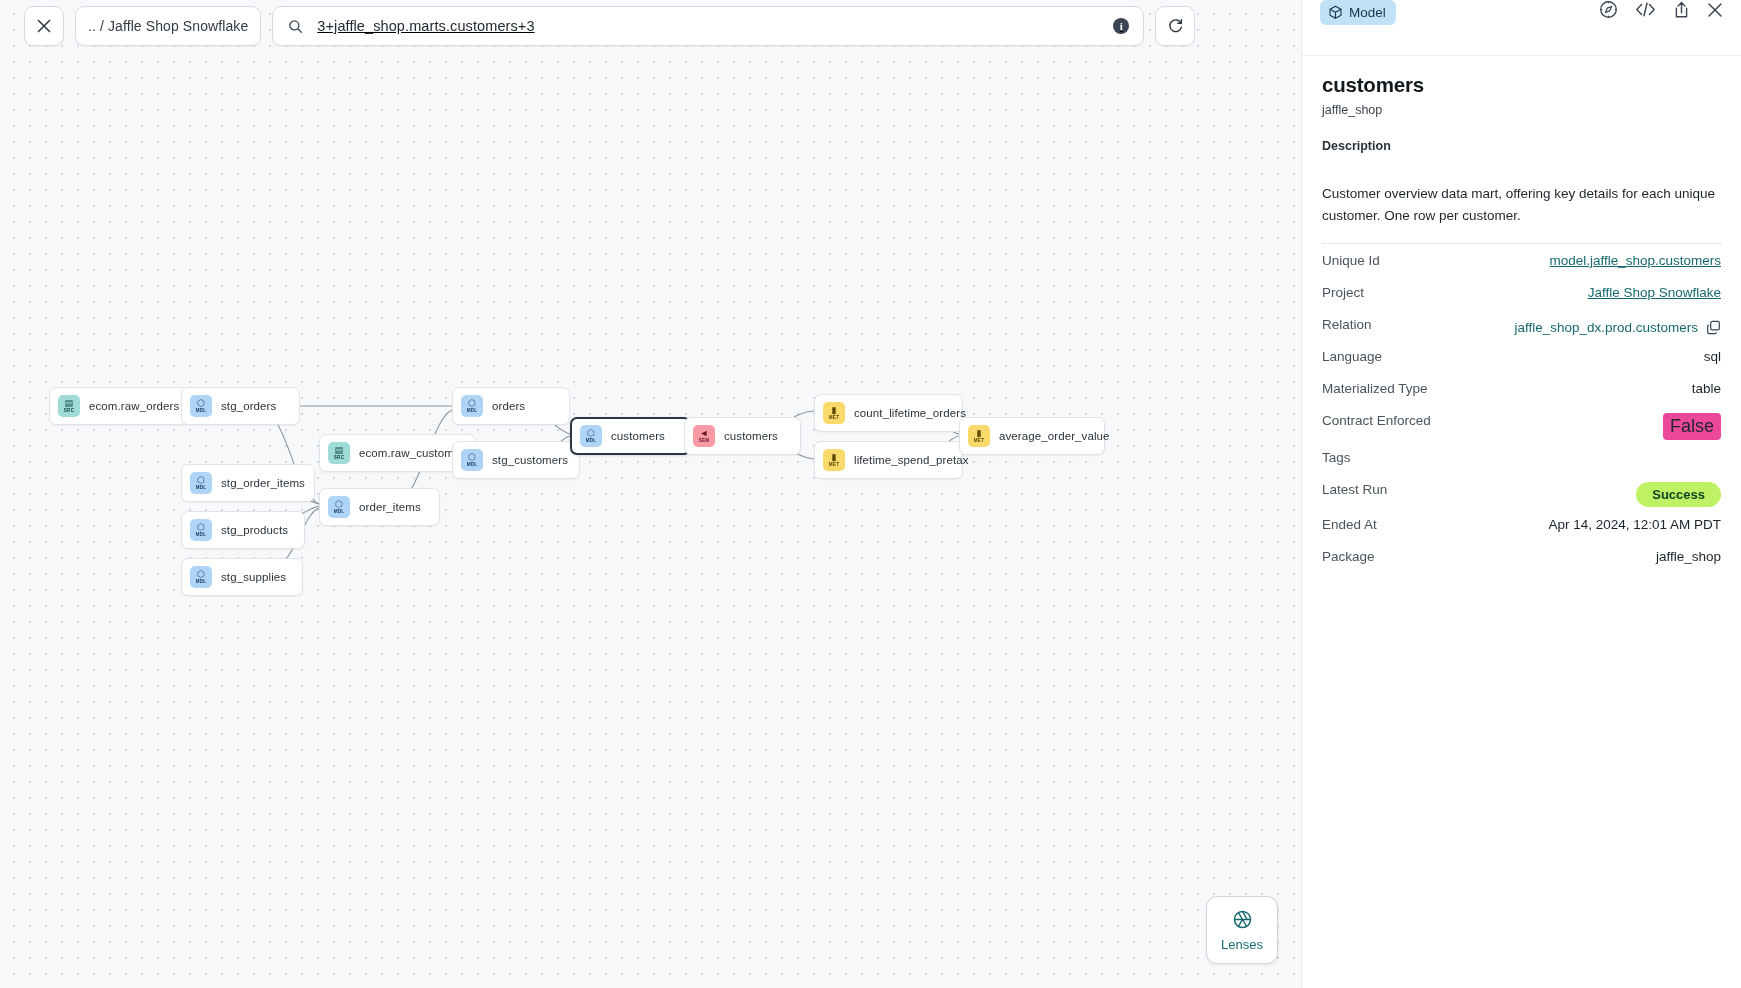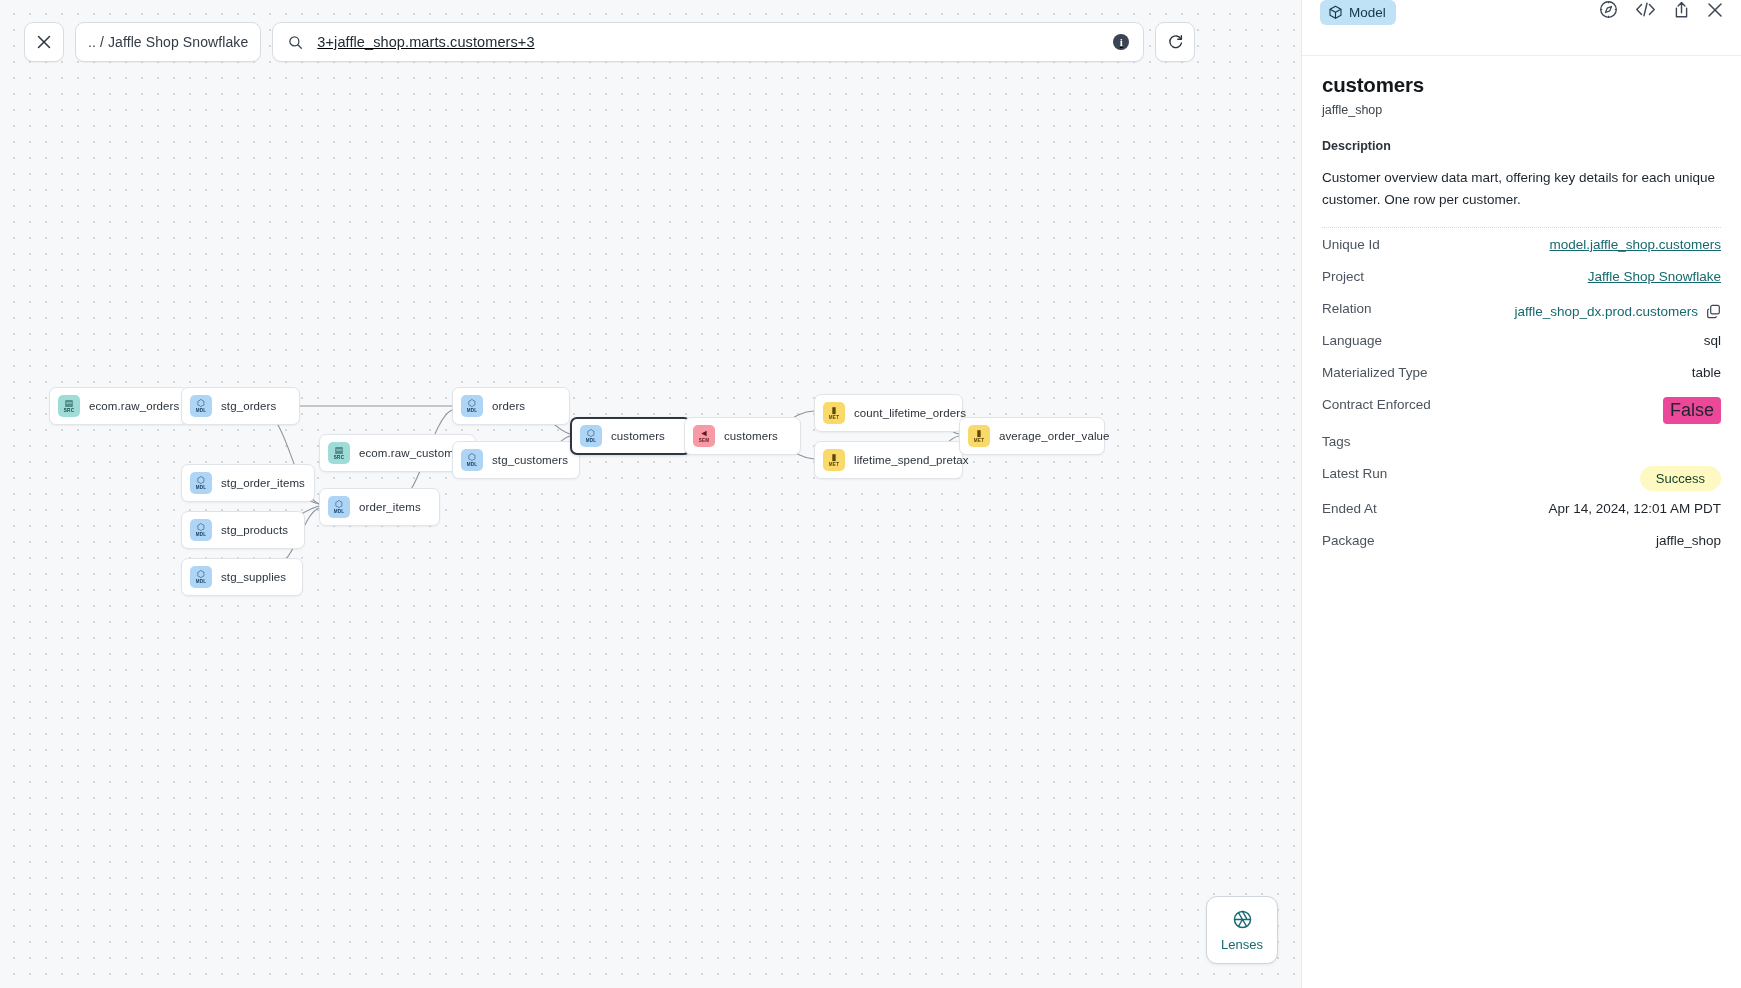--- a/index.html
+++ b/index.html
@@ -18,21 +18,21 @@
     width: 1301px; height: 988px;
     background-color: #f7f8f9;
     background-image: radial-gradient(#d3d8de 1px, transparent 1px);
     background-size: 16px 16px;
     background-position: 6px 6px;
     overflow: hidden;
   }
 
   
   #toolbar {
-    position: absolute; top: 22px; left: 24px;
+    position: absolute; top: 6px; left: 24px;
     display: flex; align-items: center; gap: 11px;
     z-index: 5;
   }
   .tb-btn {
     height: 40px; min-width: 40px;
     background: #fff; border: 1px solid #d7dce2; border-radius: 9px;
     display: flex; align-items: center; justify-content: center;
     color: #2d3640; font-size: 14.5px;
     box-shadow: 0 1px 1px rgba(16,24,40,.04);
     cursor: pointer; padding: 0 12px;
@@ -126,36 +126,36 @@
   #panel-subtitle { font-size: 12.5px; color: #3c444d; margin-top: 6px; }
 
   #tabs { display: flex; padding: 0 20px; margin-top: 22px; border-bottom: 1px solid #e4e8ec; }
   .tab {
     font-size: 13.5px; color: #17696f; padding: 0 6px 10px 6px;
     border-bottom: 2px solid #17696f; cursor: pointer;
   }
 
   #panel-body { padding: 22px 20px 0 20px; overflow-y: auto; flex: 1; }
   #desc-label { font-size: 12.5px; font-weight: bold; color: #2b323b; }
-  #desc-text { font-size: 13.5px; color: #1d242b; line-height: 1.62; margin-top: 14px; }
+  #desc-text { font-size: 13.5px; color: #1d242b; line-height: 1.62; margin-top: 30px; }
   .sep { border-top: 1px dotted #d4d9df; margin: 16px 0 4px 0; }
 
   .row {
     display: flex; justify-content: space-between;
     min-height: 32px; padding: 5px 0; gap: 14px;
   }
   .row .k { font-size: 13.5px; color: #4b545e; white-space: nowrap; }
   .row .v { font-size: 13.5px; color: #1d242b; text-align: right; }
   .v.link { color: #17696f; text-decoration: underline; cursor: pointer; }
   .v.teal { color: #17696f; }
   .v-wrap { display: flex; align-items: center; gap: 8px; justify-content: flex-end; }
   .chip-grey { background: #ec4899; border-radius: 4px; padding: 3px 7px; font-size: 18px; color: #1d242b; }
   .chip-green {
-    background: #fef9c3; color: #0e3f22; border-radius: 999px;
-    padding: 5px 16px; font-size: 13px; cursor: pointer;
+    background: #bef264; color: #0e3f22; border-radius: 999px;
+    padding: 5px 16px; font-size: 13px; cursor: pointer; font-weight: bold;
   }
   .copy-ic { cursor: pointer; color: #3c4654; display: flex; }
 </style>
 </head>
 <body>
 
 <div id="app">
 
   <div id="canvas-pane">
 

